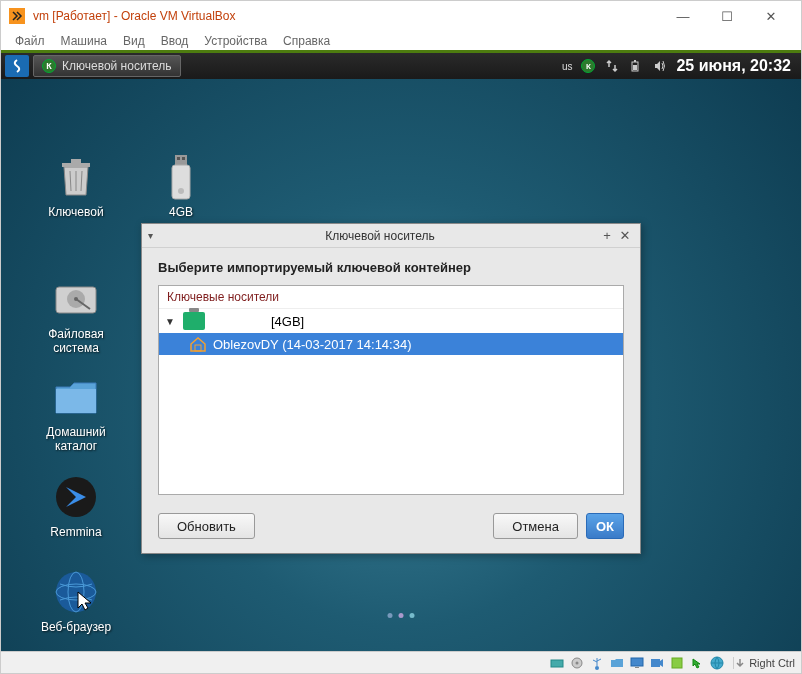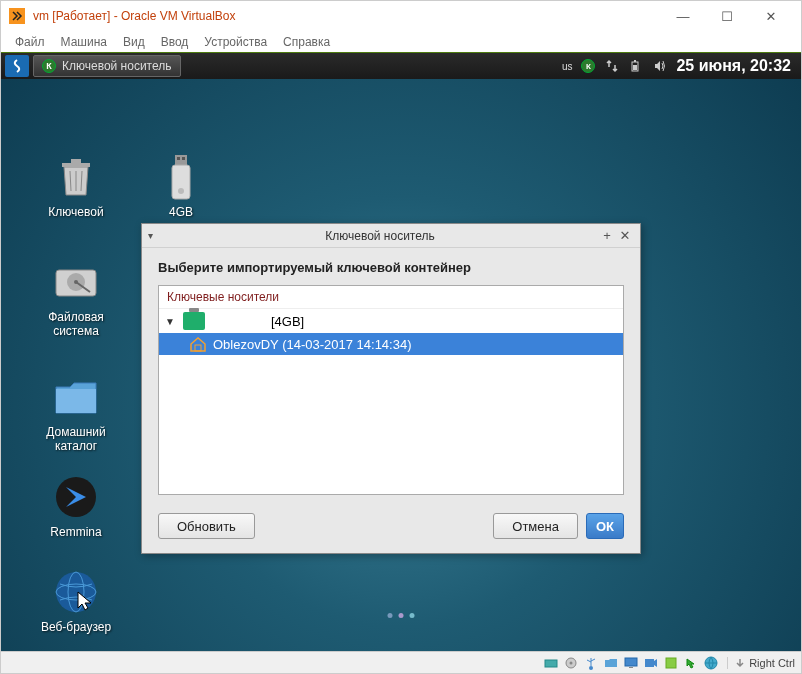--- a/index.html
+++ b/index.html
@@ -5,21 +5,21 @@
 * { margin: 0; padding: 0; box-sizing: border-box; font-family: "Segoe UI", Tahoma, sans-serif; }
 body { width: 802px; height: 674px; overflow: hidden; background: #fff; }
 
 
 .vbox-window { width: 802px; height: 674px; border: 1px solid #ccc; background: #fff; display: flex; flex-direction: column; }
 .vbox-titlebar { height: 30px; display: flex; align-items: center; padding: 0 8px; background: #fff; }
 .vbox-titlebar .vbox-icon { width: 16px; height: 16px; background: #f7931e; margin-right: 8px; display:flex;align-items:center;justify-content:center; }
 .vbox-title { font-size: 12px; color: #c2410c; flex: 1; }
 .win-btn { width: 44px; height: 28px; display: flex; align-items: center; justify-content: center; color: #555; font-size: 13px; }
 
-.vbox-menubar { height: 22px; display: flex; align-items: center; gap: 4px; padding: 0 8px; background: #fff; border-bottom: 1px solid #4d7c0f; }
+.vbox-menubar { height: 22px; display: flex; align-items: center; gap: 4px; padding: 0 8px; background: #fff; border-bottom: 3px solid #4d7c0f; }
 .vbox-menubar span { font-size: 12px; color: #666; padding: 2px 6px; }
 
 
 .guest { flex: 1; position: relative; background: radial-gradient(circle at 50% 60%, #3a7f96 0%, #1e5b72 40%, #0d3b50 100%); overflow: hidden; }
 
 
 .guest-panel { height: 26px; background: linear-gradient(#2a2a2a,#1a1a1a); display: flex; align-items: center; color: #ddd; font-size: 12px; padding: 0 4px; }
 .panel-start { width: 24px; height: 22px; background: #1a6bb3; border-radius: 2px; display:flex;align-items:center;justify-content:center;margin-right:4px; }
 .taskbar-item { height: 22px; background: linear-gradient(#555,#333); border: 1px solid #666; border-radius: 2px; display: flex; align-items: center; padding: 0 8px; gap: 6px; font-size: 12px; }
 .taskbar-item .ticon { width:14px;height:14px;border-radius:50%;background:#2d7a2d;border:1px solid #0a3; display:flex;align-items:center;justify-content:center;font-size:9px;color:#fff;font-weight:bold; }
@@ -57,21 +57,21 @@
 
 
 .loading-dots { position:absolute; left:50%; top:560px; transform:translateX(-50%); display:flex; gap:6px; }
 .loading-dots span { width:5px;height:5px;border-radius:50%;background:#79b; }
 .loading-dots span:nth-child(2){ background:#a9c; }
 .loading-dots span:nth-child(3){ background:#7bc; }
 
 
 .vbox-status { height: 22px; background: #f0f0f0; border-top:1px solid #ccc; display:flex;align-items:center;justify-content:flex-end;gap:4px;padding:0 6px; }
 .vbox-status .sicon { width:16px;height:16px;display:flex;align-items:center;justify-content:center;font-size:12px; }
-.vbox-status .hostkey { font-size:11px;color:#444;border-left:1px solid #ccc;padding-left:6px;margin-left:4px;display:flex;align-items:center;gap:3px; }
+.vbox-status .hostkey { font-size:11px;color:#444;border-left:1px solid #ccc;padding-left:0;margin-left:4px;display:flex;align-items:center;gap:3px; }
 </style>
 </head>
 <body>
 
 <div class="vbox-window">
 
   <div class="vbox-titlebar">
     <div class="vbox-icon">
       <svg width="12" height="12" viewBox="0 0 12 12">
           <rect width="12" height="12" fill="#f7931e"></rect>
@@ -153,21 +153,21 @@
             <rect x="7" y="2" width="12" height="10" fill="#999"></rect>
             <rect x="9" y="4" width="3" height="3" fill="#555"></rect>
             <rect x="14" y="4" width="3" height="3" fill="#555"></rect>
             <rect x="4" y="12" width="18" height="34" rx="3" fill="#ddd" stroke="#aaa"></rect>
             <circle cx="13" cy="38" r="3" fill="#bbb"></circle>
           </svg>
         </div>
       <div class="lbl">4GB</div>
     </div>
 
-    <div class="desktop-icon" style="left:30px;top:205px;">
+    <div class="desktop-icon" style="left:30px;top:222px;">
       <div class="ico">
           <svg width="48" height="40" viewBox="0 0 48 40">
             <rect x="4" y="8" width="40" height="26" rx="3" fill="#d0d0d0" stroke="#888"></rect>
             <circle cx="24" cy="20" r="9" fill="#aaa"></circle>
             <circle cx="24" cy="20" r="2" fill="#666"></circle>
             <path d="M24 20 L38 30" stroke="#666" stroke-width="2"></path>
           </svg>
         </div>
       <div class="lbl" style="white-space:pre-line;">Файловая
 система</div>

